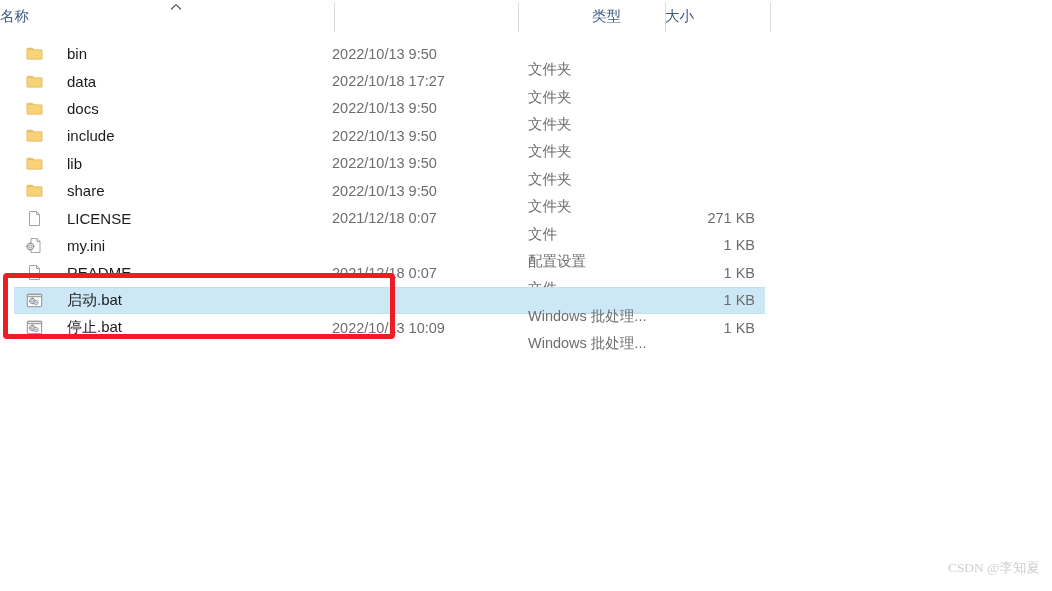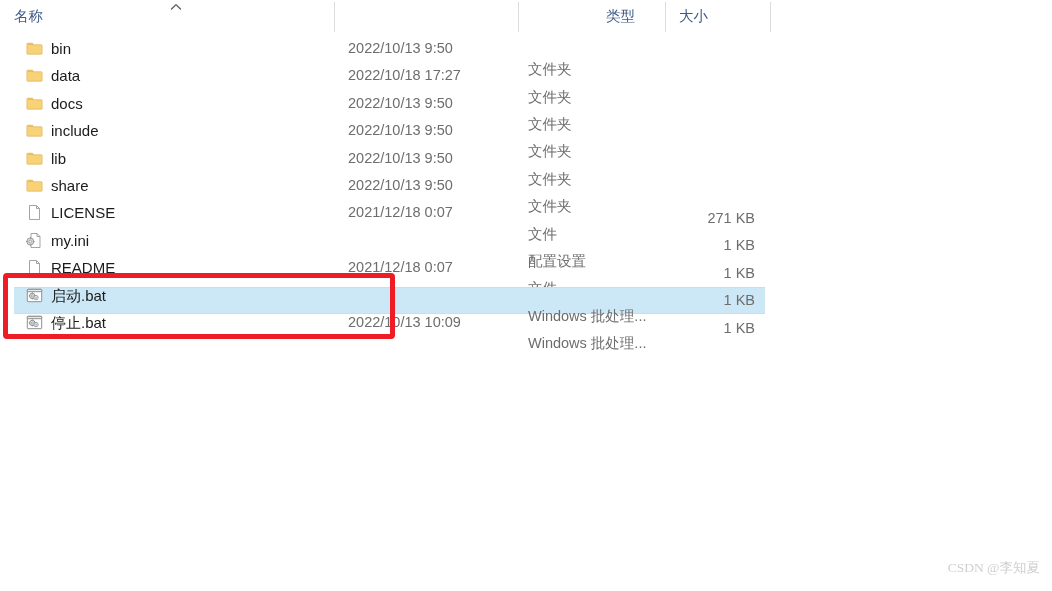--- a/index.html
+++ b/index.html
@@ -35,21 +35,20 @@
     position: absolute;
     top: 0;
     height: 33px;
     display: flex;
     align-items: center;
     font-size: 14.5px;
     color: #3f5a87;
     white-space: nowrap;
   }
   .col-header .hcell .hlabel {
-    padding-left: 14px;
   }
   .col-divider {
     position: absolute;
     top: 2px;
     width: 1px;
     height: 30px;
     background: #dcdcdc;
   }
   .sort-caret {
     position: absolute;
@@ -88,29 +87,30 @@
     border-bottom: 1px solid #bfe2f2;
     box-sizing: border-box;
   }
 
   .cell-name {
     position: absolute;
     left: 26px;
     top: 0;
     height: 27.4px;
     display: flex;
-    gap: 8px;
+    align-items: center;
+    gap: 24px;
   }
   .cell-date {
     position: absolute;
-    left: 348px;
-    top: 0;
-    height: 27.4px;
-    display: flex;
-    align-items: flex-start;
+    left: 332px;
+    top: 0;
+    height: 27.4px;
+    display: flex;
+    align-items: center;
   }
   .cell-type {
     position: absolute;
     left: 528px;
     top: 16px;
     height: 27.4px;
     display: flex;
     align-items: center;
   }
   .cell-size {

